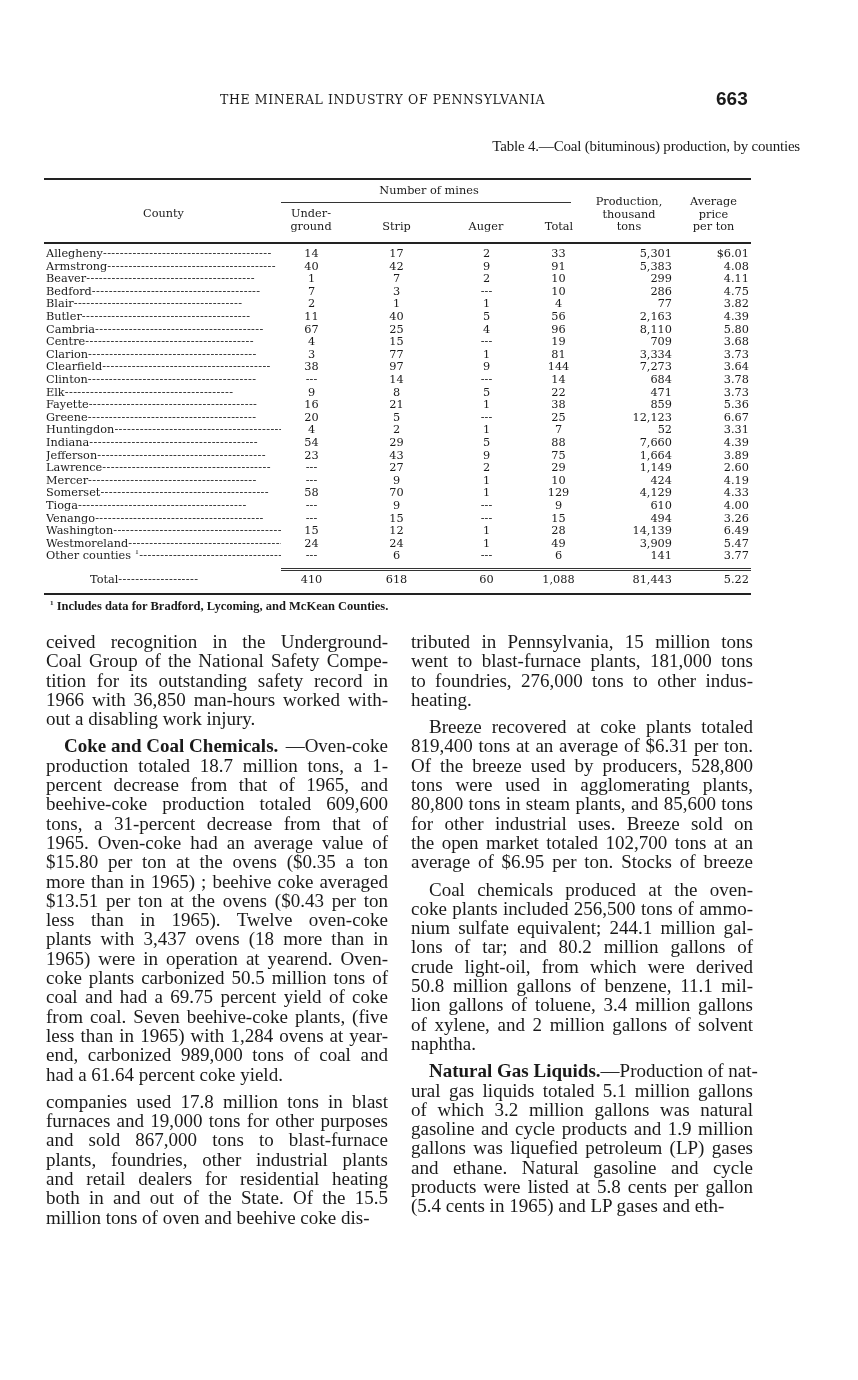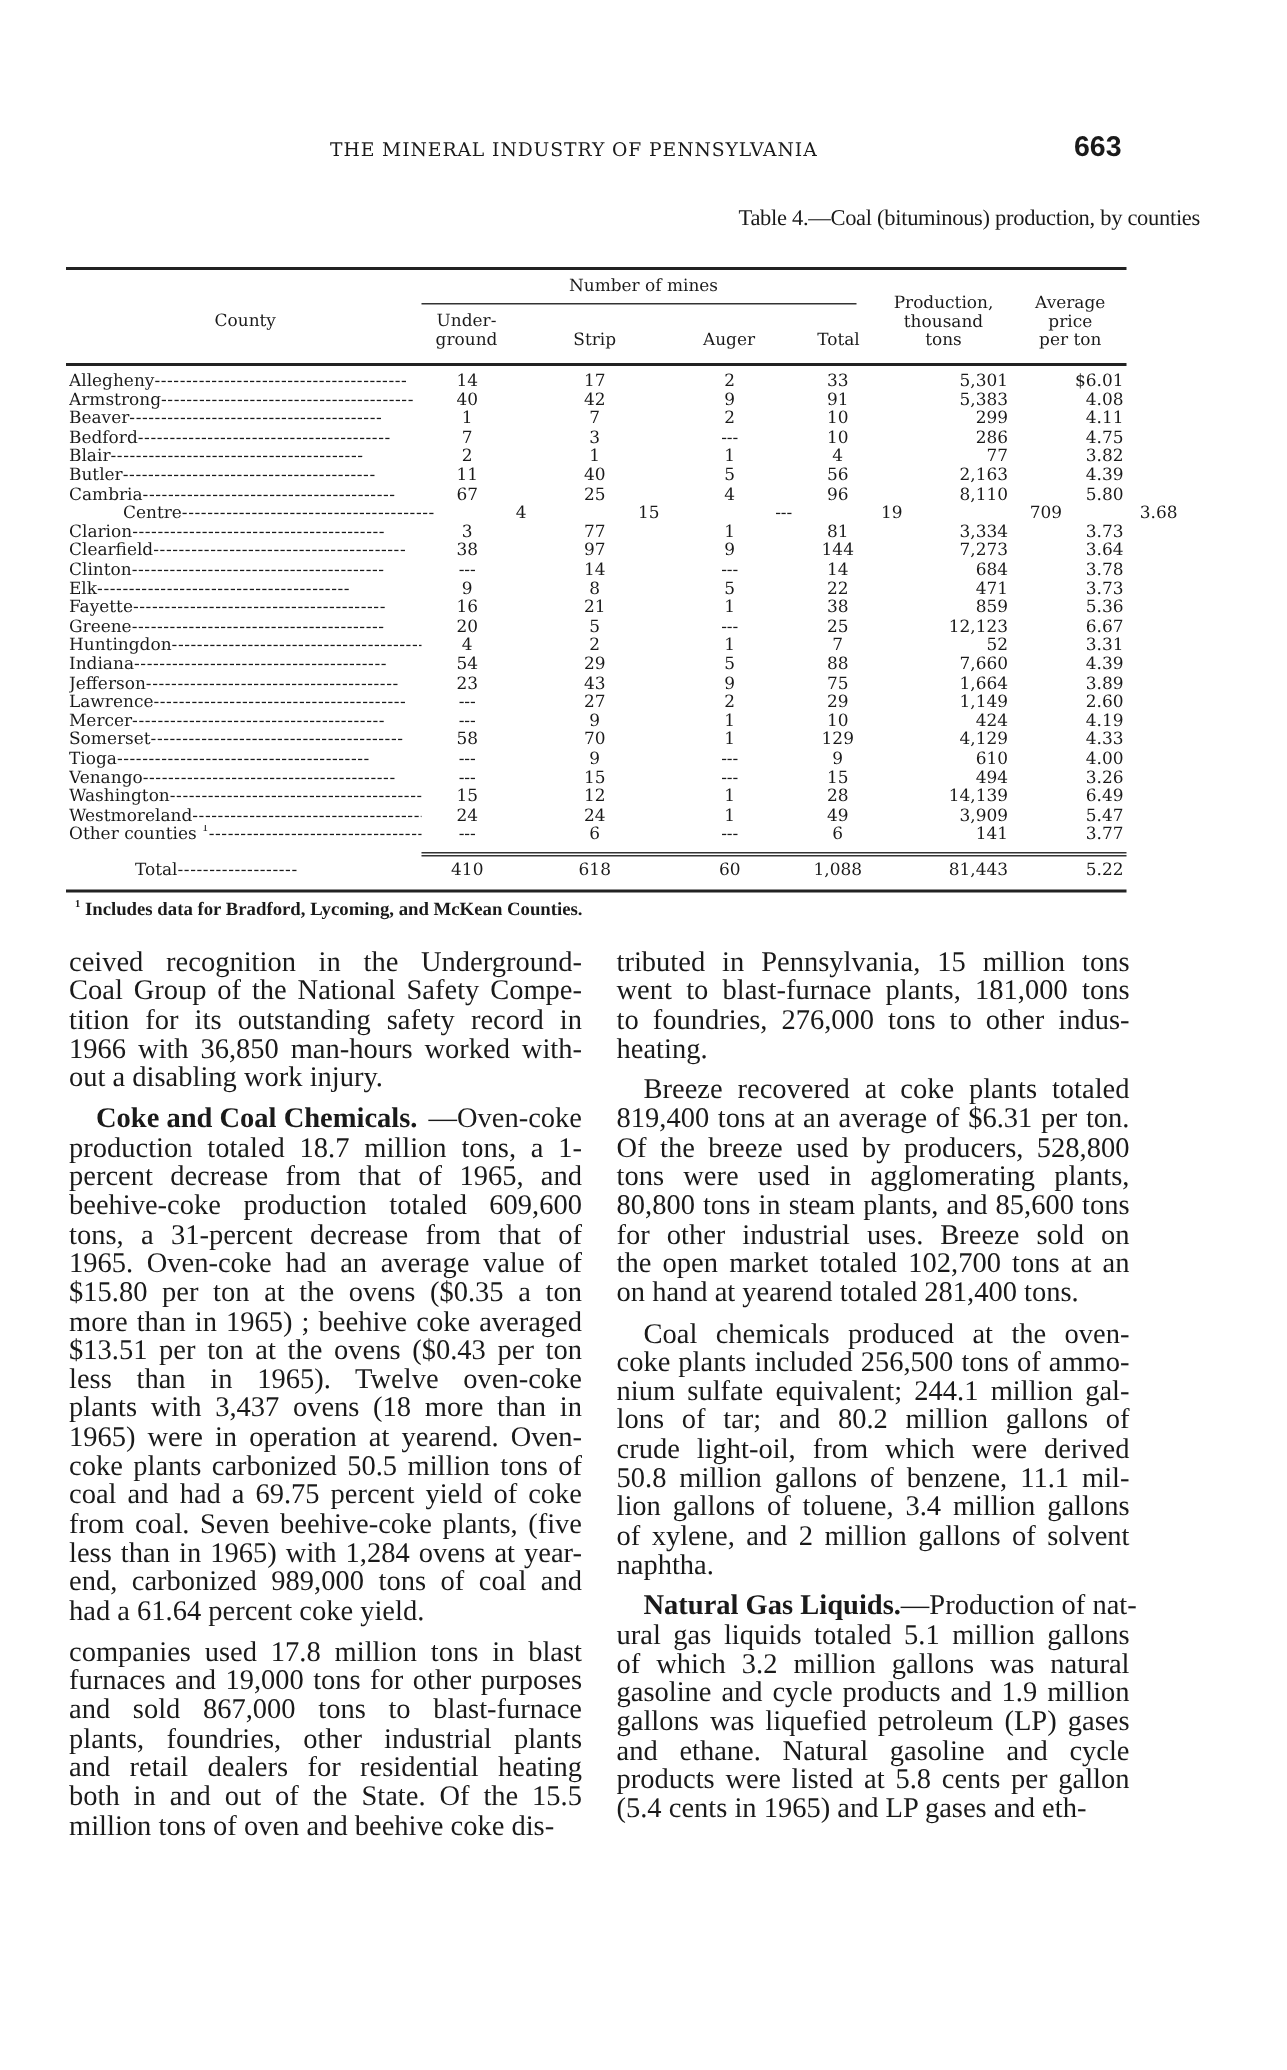--- a/index.html
+++ b/index.html
@@ -132,21 +132,21 @@
       </div>
       <div class="row" style="top: 145.6px;">
         <span class="cell c-county"><span>Cambria</span><span class="dots">----------------------------------------</span></span>
         <span class="cell c-ug">67</span>
         <span class="cell c-strip">25</span>
         <span class="cell c-auger">4</span>
         <span class="cell c-total">96</span>
         <span class="cell c-prod">8,110</span>
         <span class="cell c-price">5.80</span>
       </div>
-      <div class="row" style="top: 158.2px; margin-left: 36px;">
+      <div class="row" style="top: 158.2px;">
         <span class="cell c-county"><span>Centre</span><span class="dots">----------------------------------------</span></span>
         <span class="cell c-ug">4</span>
         <span class="cell c-strip">15</span>
         <span class="cell c-auger">---</span>
         <span class="cell c-total">19</span>
         <span class="cell c-prod">709</span>
         <span class="cell c-price">3.68</span>
       </div>
       <div class="row" style="top: 170.8px;">
         <span class="cell c-county"><span>Clarion</span><span class="dots">----------------------------------------</span></span>
@@ -366,21 +366,21 @@
       <span class="line last">heating.</span>
     </p>
     <p style="margin-bottom: 8px;">
       <span class="line" style="padding-left: 18px;">Breeze recovered at coke plants totaled</span>
       <span class="line">819,400 tons at an average of $6.31 per ton.</span>
       <span class="line">Of the breeze used by producers, 528,800</span>
       <span class="line">tons were used in agglomerating plants,</span>
       <span class="line">80,800 tons in steam plants, and 85,600 tons</span>
       <span class="line">for other industrial uses. Breeze sold on</span>
       <span class="line">the open market totaled 102,700 tons at an</span>
-      <span class="line last">on hand at yearend totaled 281,400 tons.</span>
+      <span class="line">average of $6.95 per ton. Stocks of breeze</span>
     </p>
     <p style="margin-bottom: 8px;">
       <span class="line" style="padding-left: 18px;">Coal chemicals produced at the oven-</span>
       <span class="line">coke plants included 256,500 tons of ammo-</span>
       <span class="line">nium sulfate equivalent; 244.1 million gal-</span>
       <span class="line">lons of tar; and 80.2 million gallons of</span>
       <span class="line">crude light-oil, from which were derived</span>
       <span class="line">50.8 million gallons of benzene, 11.1 mil-</span>
       <span class="line">lion gallons of toluene, 3.4 million gallons</span>
       <span class="line">of xylene, and 2 million gallons of solvent</span>

